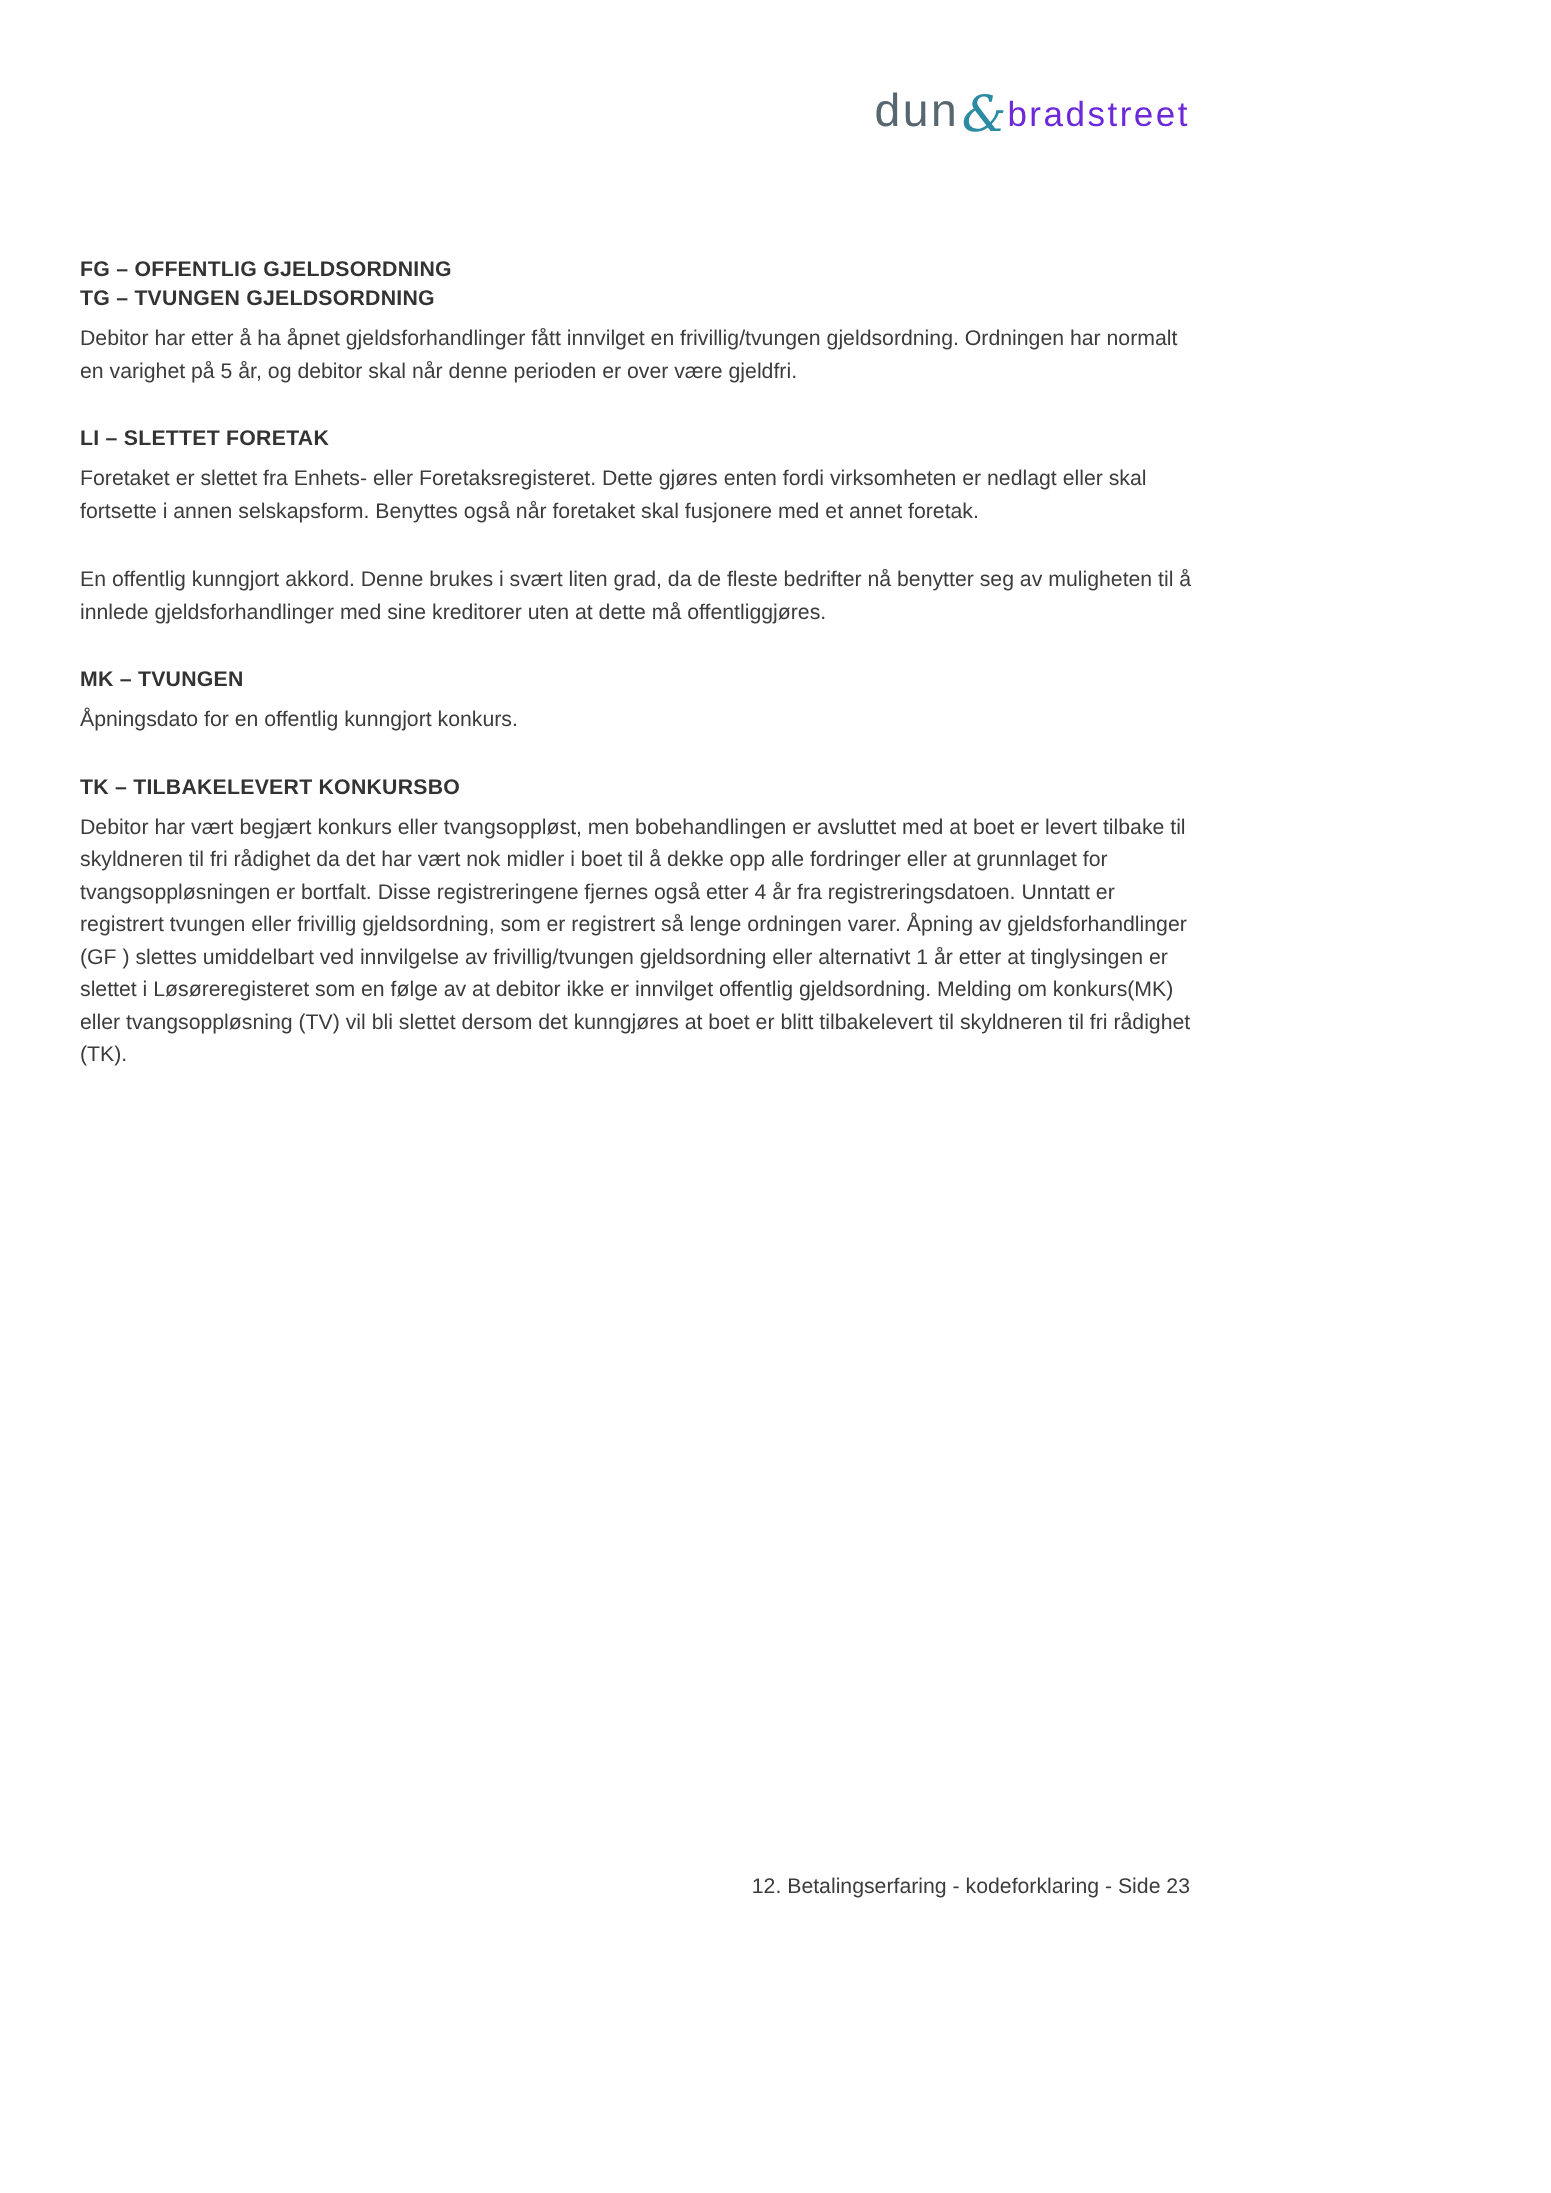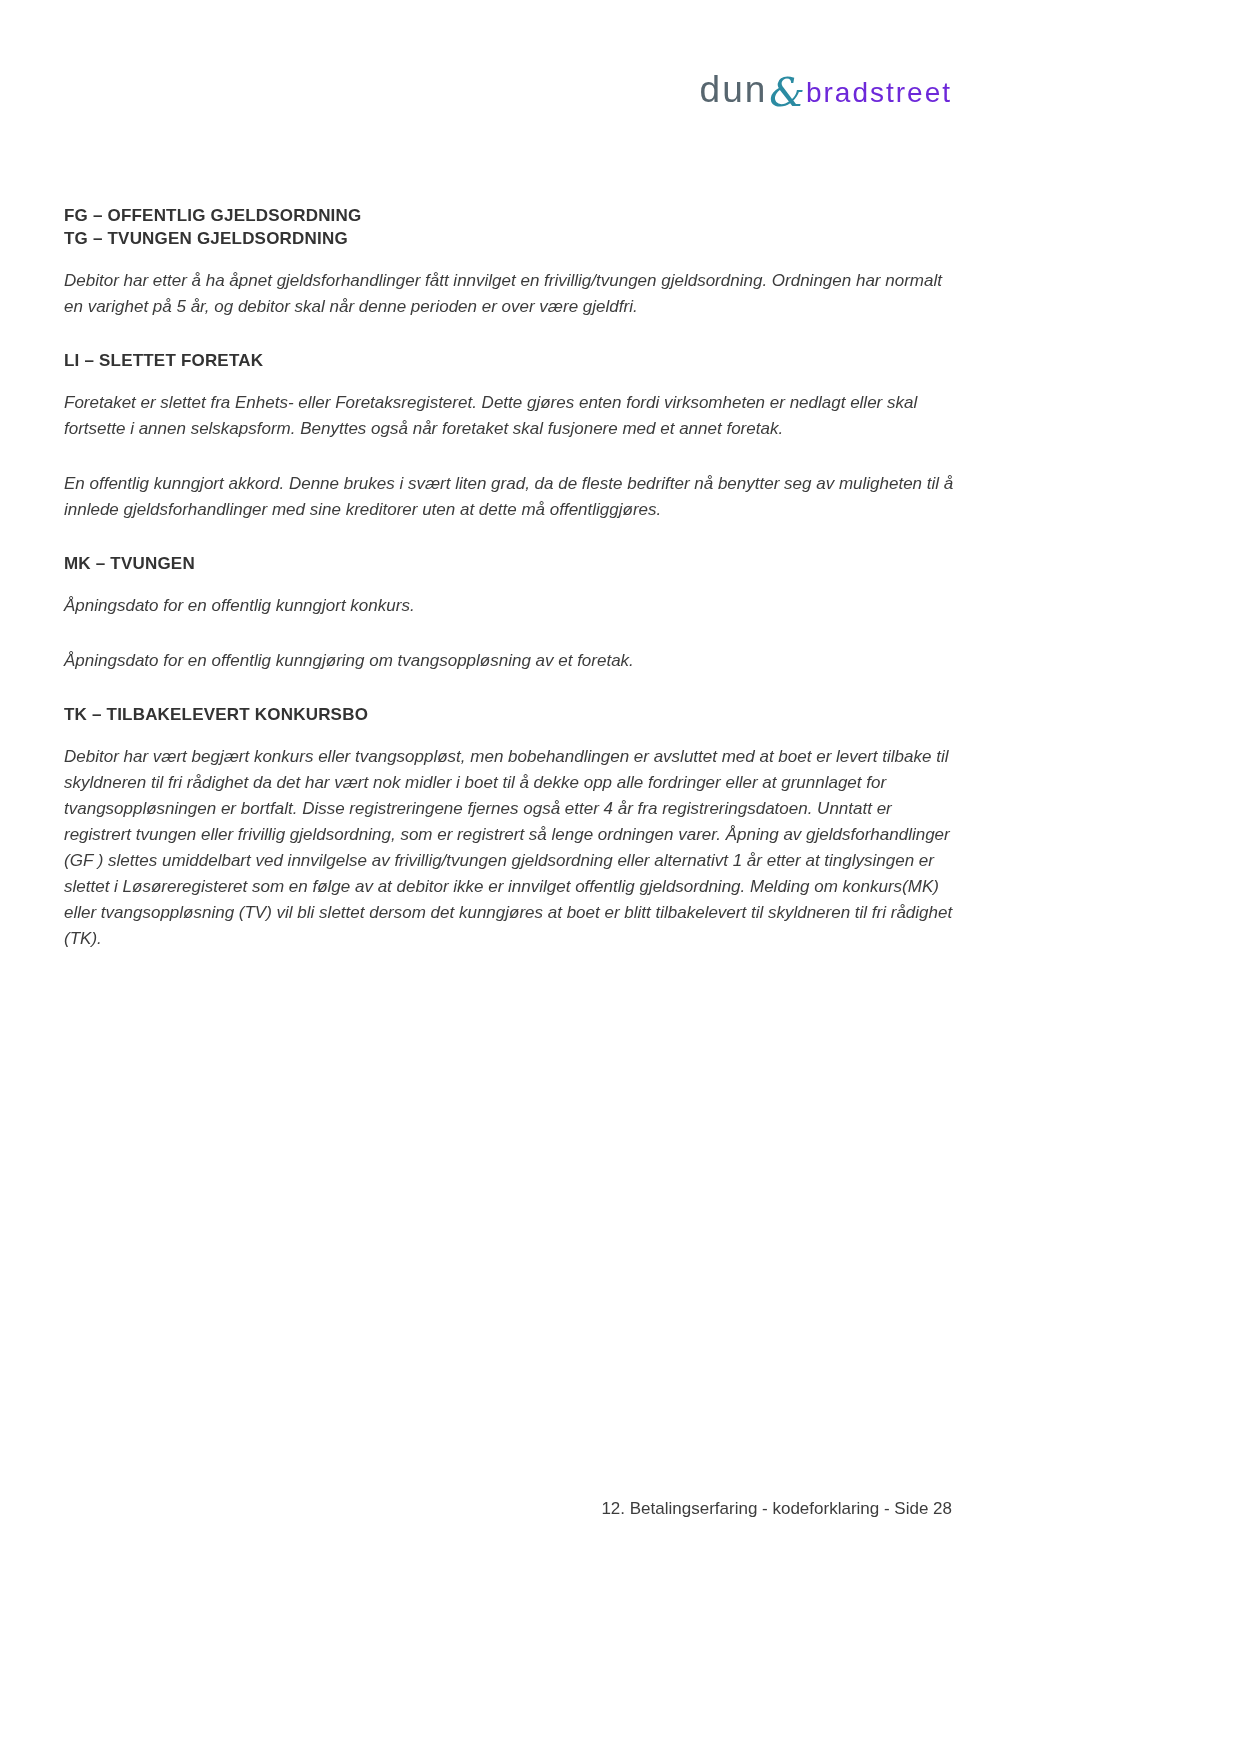--- a/index.html
+++ b/index.html
@@ -64,22 +64,21 @@
     font-size: 17px;
     font-weight: bold;
     color: #333333;
     line-height: 23px;
     letter-spacing: 0.2px;
   }
   p {
     font-size: 17px;
     line-height: 26px;
     color: #3c3c3c;
-    margin-top: 18px;
-    font-style: italic;
+    margin-top: 8px;
   }
 
   
   .footer {
     position: absolute;
     left: 64px;
     top: 1499px;
     width: 888px;
     text-align: right;
     font-size: 17px;
@@ -111,27 +110,26 @@
     <section>
       <p>En offentlig kunngjort akkord. Denne brukes i svært liten grad, da de fleste bedrifter nå benytter seg av muligheten til å innlede gjeldsforhandlinger med sine kreditorer uten at dette må offentliggjøres.</p>
     </section>
 
     <section>
       <h3>MK – TVUNGEN</h3>
       <p>Åpningsdato for en offentlig kunngjort konkurs.</p>
     </section>
 
     <section>
-      <p>Åpningsdato for en offentlig kunngjøring om tvangsoppløsning av et foretak.</p>
     </section>
 
     <section>
       <h3>TK – TILBAKELEVERT KONKURSBO</h3>
       <p>Debitor har vært begjært konkurs eller tvangsoppløst, men bobehandlingen er avsluttet med at boet er levert tilbake til skyldneren til fri rådighet da det har vært nok midler i boet til å dekke opp alle fordringer eller at grunnlaget for tvangsoppløsningen er bortfalt. Disse registreringene fjernes også etter 4 år fra registreringsdatoen. Unntatt er registrert tvungen eller frivillig gjeldsordning, som er registrert så lenge ordningen varer. Åpning av gjeldsforhandlinger (GF ) slettes umiddelbart ved innvilgelse av frivillig/tvungen gjeldsordning eller alternativt 1 år etter at tinglysingen er slettet i Løsøreregisteret som en følge av at debitor ikke er innvilget offentlig gjeldsordning. Melding om konkurs(MK) eller tvangsoppløsning (TV) vil bli slettet dersom det kunngjøres at boet er blitt tilbakelevert til skyldneren til fri rådighet (TK).</p>
     </section>
 
   </main>
 
   <footer class="footer">
-    <span>12. Betalingserfaring - kodeforklaring - Side 28</span>
+    <span>12. Betalingserfaring - kodeforklaring - Side 23</span>
   </footer>
 
 </div>
 
 </body></html>

